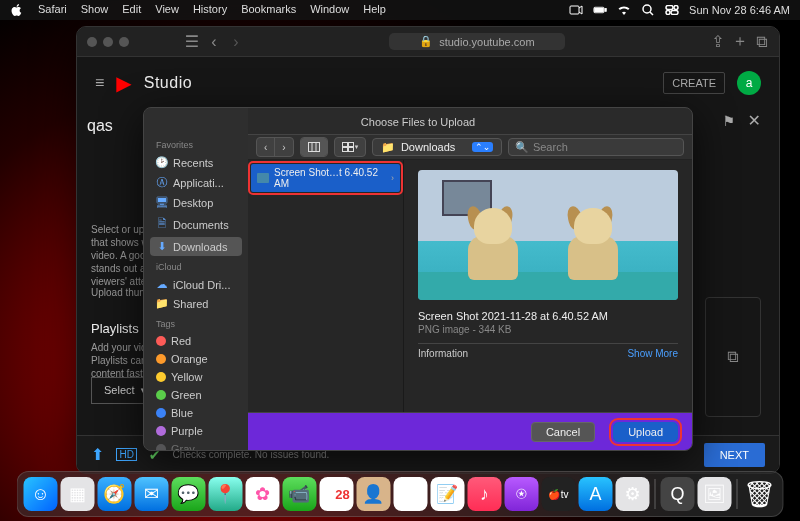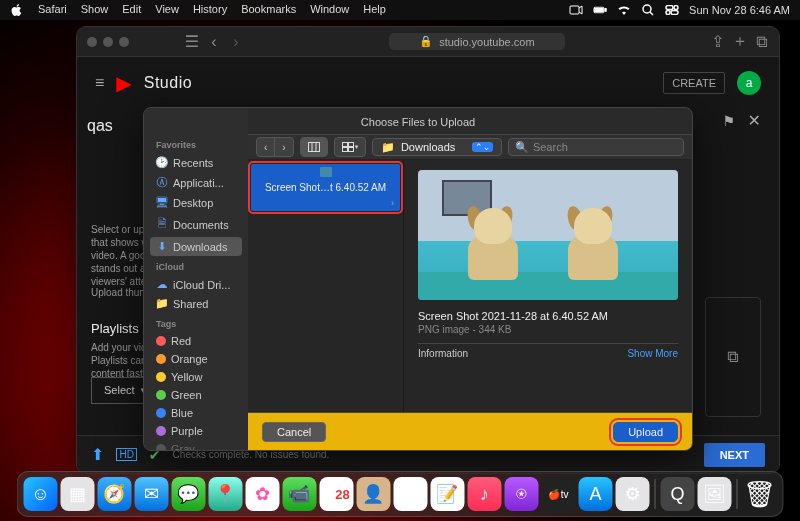--- a/index.html
+++ b/index.html
@@ -32,65 +32,65 @@
   .yt-upload-text { position: absolute; left: 14px; top: 230px; color: #999; font-size: 10px; }
   .yt-playlists { position: absolute; left: 14px; top: 264px; color: #eee; font-size: 13px; }
   .yt-playlists-sub { position: absolute; left: 14px; top: 284px; color: #999; font-size: 10px; line-height: 1.3; }
   .yt-select { position: absolute; left: 14px; top: 320px; border: 1px solid #555; color: #ccc; font-size: 11px; padding: 6px 12px; }
   .yt-close { position: absolute; right: 18px; top: 54px; color: #aaa; font-size: 16px; }
   .yt-flag { position: absolute; right: 44px; top: 56px; color: #aaa; font-size: 14px; }
   .yt-rightpanel { position: absolute; right: 18px; top: 240px; width: 56px; height: 120px; border: 1px solid #333; border-radius: 4px; display: flex; align-items: center; justify-content: center; color: #666; }
   .yt-bottom { position: absolute; bottom: 0; left: 0; right: 0; height: 38px; background: #1a1a1a; border-top: 1px solid #333; display: flex; align-items: center; padding: 0 14px; gap: 12px; }
   .yt-chk { color: #6d6; font-size: 14px; }
   .yt-checks { color: #999; font-size: 10px; }
-  .yt-next { margin-left: auto; background: #2a6cd4; color: #fff; font-size: 11px; padding: 6px 16px; border-radius: 2px; font-weight: bold; }
+  .yt-next { margin-left: auto; background: #2a6cd4; color: #fff; font-size: 11px; padding: 6px 16px; border-radius: 2px; }
   
   .sheet { position: absolute; top: 50px; left: 66px; width: 550px; height: 344px; background: #2a2a2a; border-radius: 8px; box-shadow: 0 10px 40px rgba(0,0,0,0.7); border: 1px solid #444; overflow: hidden; z-index: 30; }
   .sheet-title { text-align: center; font-size: 11px; color: #ccc; padding: 8px 0 6px; }
   .sidebar { position: absolute; top: 0; left: 0; width: 104px; bottom: 0; background: rgba(50,50,50,0.6); padding: 26px 6px 6px; overflow: hidden; }
-  .sb-hdr { color: #888; font-size: 9px; padding: 6px 6px 3px; font-weight: bold; }
+  .sb-hdr { color: #888; font-size: 9px; padding: 6px 6px 3px; }
   .sb-item { display: flex; align-items: center; gap: 5px; padding: 3px 6px; font-size: 11px; color: #ccc; border-radius: 4px; }
   .sb-item.sel { background: #555; }
   .sb-icon { color: #6af; width: 12px; display: inline-flex; justify-content: center; }
   .tag-dot { width: 10px; height: 10px; border-radius: 50%; flex-shrink: 0; }
   .main { position: absolute; top: 26px; left: 104px; right: 0; bottom: 38px; display: flex; flex-direction: column; }
   .toolbar { height: 26px; background: #2f2f2f; border-top: 1px solid #444; border-bottom: 1px solid #222; display: flex; align-items: center; gap: 6px; padding: 0 8px; }
   .tb-group { display: flex; background: #404040; border-radius: 4px; overflow: hidden; border: 1px solid #555; }
   .tb-btn { padding: 2px 7px; color: #ccc; font-size: 10px; display: flex; align-items: center; justify-content: center; height: 18px; }
   .tb-btn + .tb-btn { border-left: 1px solid #555; }
   .tb-btn.active { background: #555; }
   .loc-pop { background: #3a3a3a; border: 1px solid #555; border-radius: 4px; padding: 2px 8px; color: #eee; font-size: 11px; display: flex; align-items: center; gap: 6px; height: 18px; min-width: 130px; }
   .loc-pop .fold { color: #2a7fff; }
   .loc-pop .caret { margin-left: auto; background: #2a7fff; border-radius: 3px; padding: 0 3px; color: #fff; font-size: 9px; }
   .search { flex: 1; background: #3a3a3a; border: 1px solid #555; border-radius: 4px; padding: 2px 6px; color: #888; font-size: 11px; display: flex; align-items: center; gap: 4px; height: 18px; }
   .content { flex: 1; display: flex; }
   .col-list { width: 156px; background: #262626; border-right: 1px solid #1a1a1a; padding: 4px 0; }
   .file-row { display: flex; align-items: center; gap: 5px; padding: 3px 6px; font-size: 10px; color: #eee; }
   .file-row.sel { background: #1a5fc9; border-radius: 2px; margin: 0 3px; }
   .file-row .thumb { width: 12px; height: 10px; background: #48a; border-radius: 1px; flex-shrink: 0; }
   .file-row .chev { margin-left: auto; color: #aaa; font-size: 9px; }
-  .red-ring-f { outline: 2px solid #e33; outline-offset: 1px; border-radius: 3px; flex-direction: column; }
+  .red-ring-f { outline: 2px solid #e33; outline-offset: 1px; border-radius: 3px; }
   .col-preview { flex: 1; background: #262626; padding: 10px 14px 4px; display: flex; flex-direction: column; }
   .preview-img { width: 100%; height: 130px; border-radius: 4px; overflow: hidden; position: relative; background: linear-gradient(180deg, #bcd 0%, #bcd 55%, #4bc 55%, #3ab 100%); display: flex; align-items: flex-end; justify-content: center; }
   .dog { position: absolute; bottom: 20px; width: 70px; height: 80px; }
   .dog.d1 { left: 40px; }
   .dog.d2 { right: 50px; }
   .dog .body { position: absolute; bottom: 0; left: 10px; width: 50px; height: 44px; background: #d8c088; border-radius: 14px 14px 6px 6px; }
   .dog .head { position: absolute; bottom: 36px; left: 16px; width: 38px; height: 36px; background: #e8d4a0; border-radius: 50% 50% 40% 40%; }
   .dog .ear { position: absolute; bottom: 50px; width: 14px; height: 24px; background: #b89050; border-radius: 50% 50% 40% 40%; }
   .dog .ear.l { left: 10px; transform: rotate(-15deg); }
   .dog .ear.r { left: 40px; transform: rotate(15deg); }
   .wall { position: absolute; bottom: 0; left: 0; right: 0; height: 28px; background: #3aa; }
   .frame { position: absolute; top: 10px; left: 24px; width: 50px; height: 36px; background: #789; border: 2px solid #445; }
   .info-name { font-size: 11px; color: #eee; margin-top: 10px; }
   .info-sub { font-size: 10px; color: #888; margin-top: 2px; }
   .info-divider { height: 1px; background: #444; margin: 8px 0 4px; }
   .info-row { display: flex; justify-content: space-between; font-size: 10px; color: #ccc; }
   .info-row a { color: #4a9fff; cursor: pointer; }
-  .bottom-bar { position: absolute; bottom: 0; left: 104px; right: 0; height: 38px; background: #eab308; border-top: 1px solid #444; display: flex; align-items: center; justify-content: space-between; gap: 18px; padding: 0 14px; }
+  .bottom-bar { position: absolute; bottom: 0; left: 104px; right: 0; height: 38px; background: #6d28d9; border-top: 1px solid #444; display: flex; align-items: center; justify-content: flex-end; gap: 18px; padding: 0 14px; }
   .btn { padding: 3px 14px; border-radius: 4px; font-size: 11px; color: #eee; background: #555; border: 1px solid #666; }
   .btn.primary { background: #1a5fc9; border-color: #1a5fc9; }
   .red-ring { outline: 2px solid #e33; outline-offset: 2px; border-radius: 5px; }
   
   .dock { position: absolute; bottom: 4px; left: 50%; transform: translateX(-50%); height: 46px; background: rgba(60,60,60,0.5); border-radius: 12px; border: 1px solid rgba(255,255,255,0.15); display: flex; align-items: center; gap: 3px; padding: 4px 6px; backdrop-filter: blur(20px); z-index: 100; }
   .dock-icon { width: 34px; height: 34px; border-radius: 8px; display: flex; align-items: center; justify-content: center; font-size: 18px; color: #fff; }
   .dock-sep { width: 1px; height: 30px; background: rgba(255,255,255,0.3); margin: 0 2px; }
   svg { display: block; }
 </style>
 </head>

